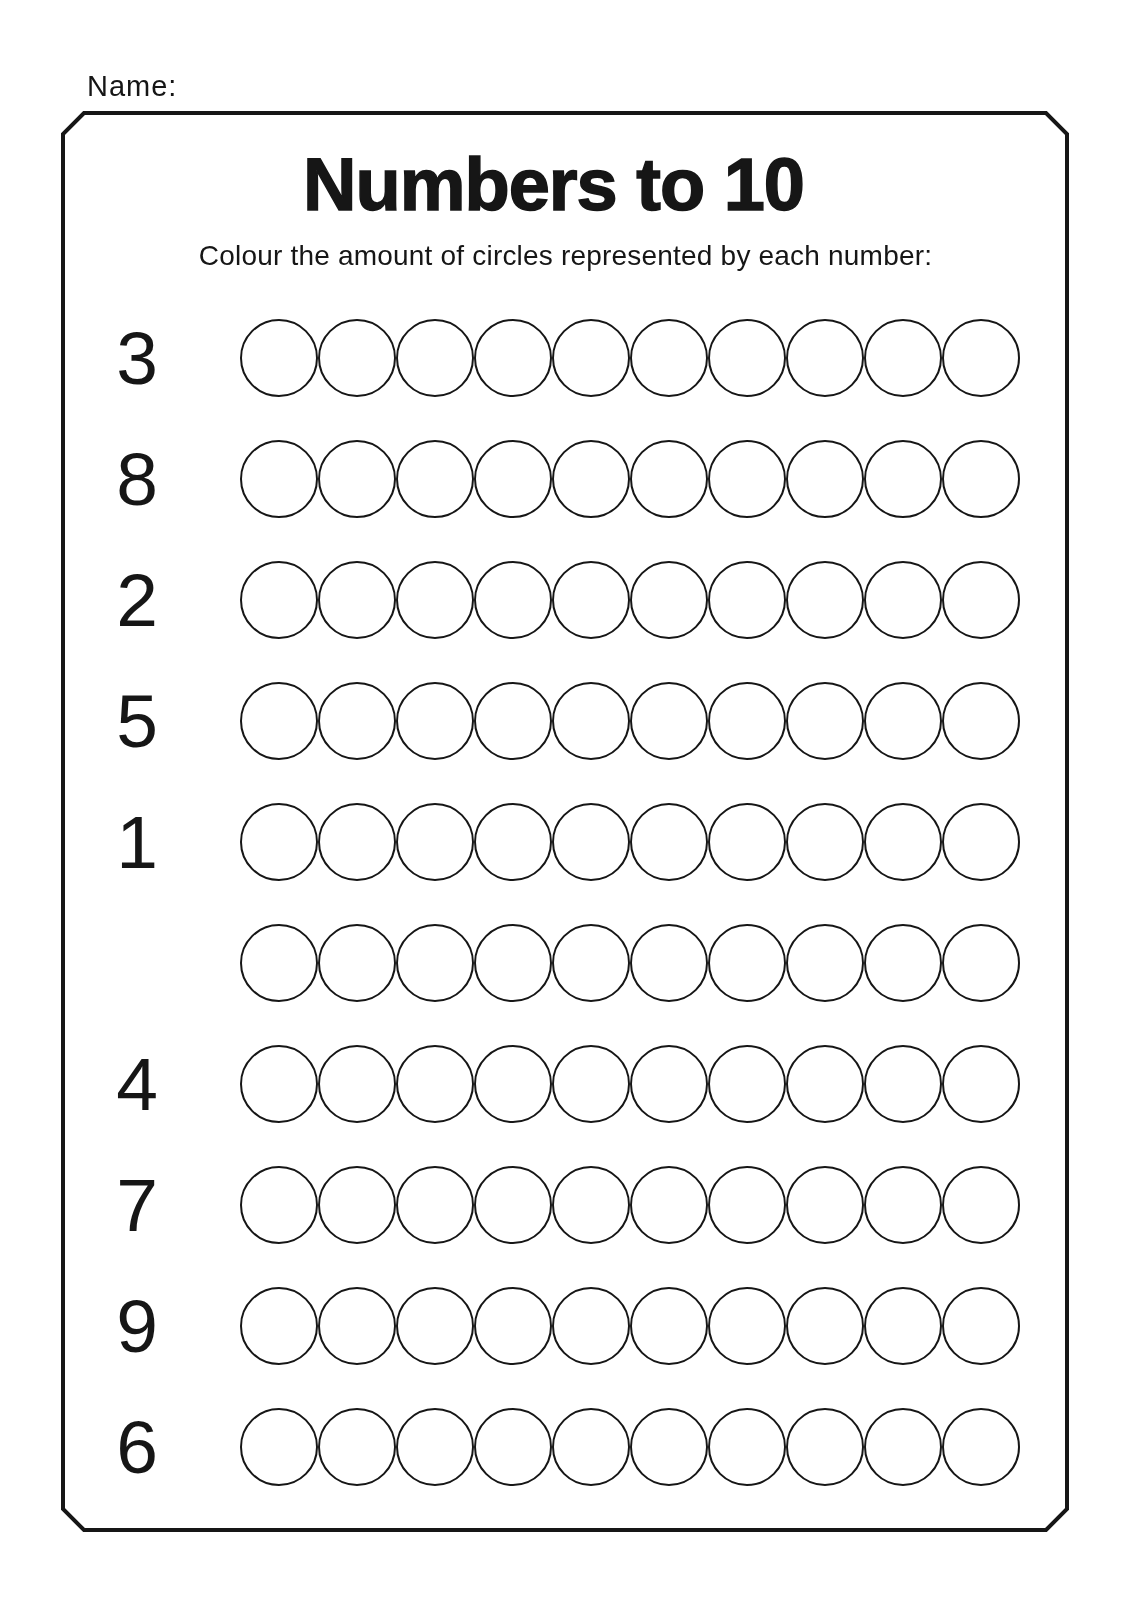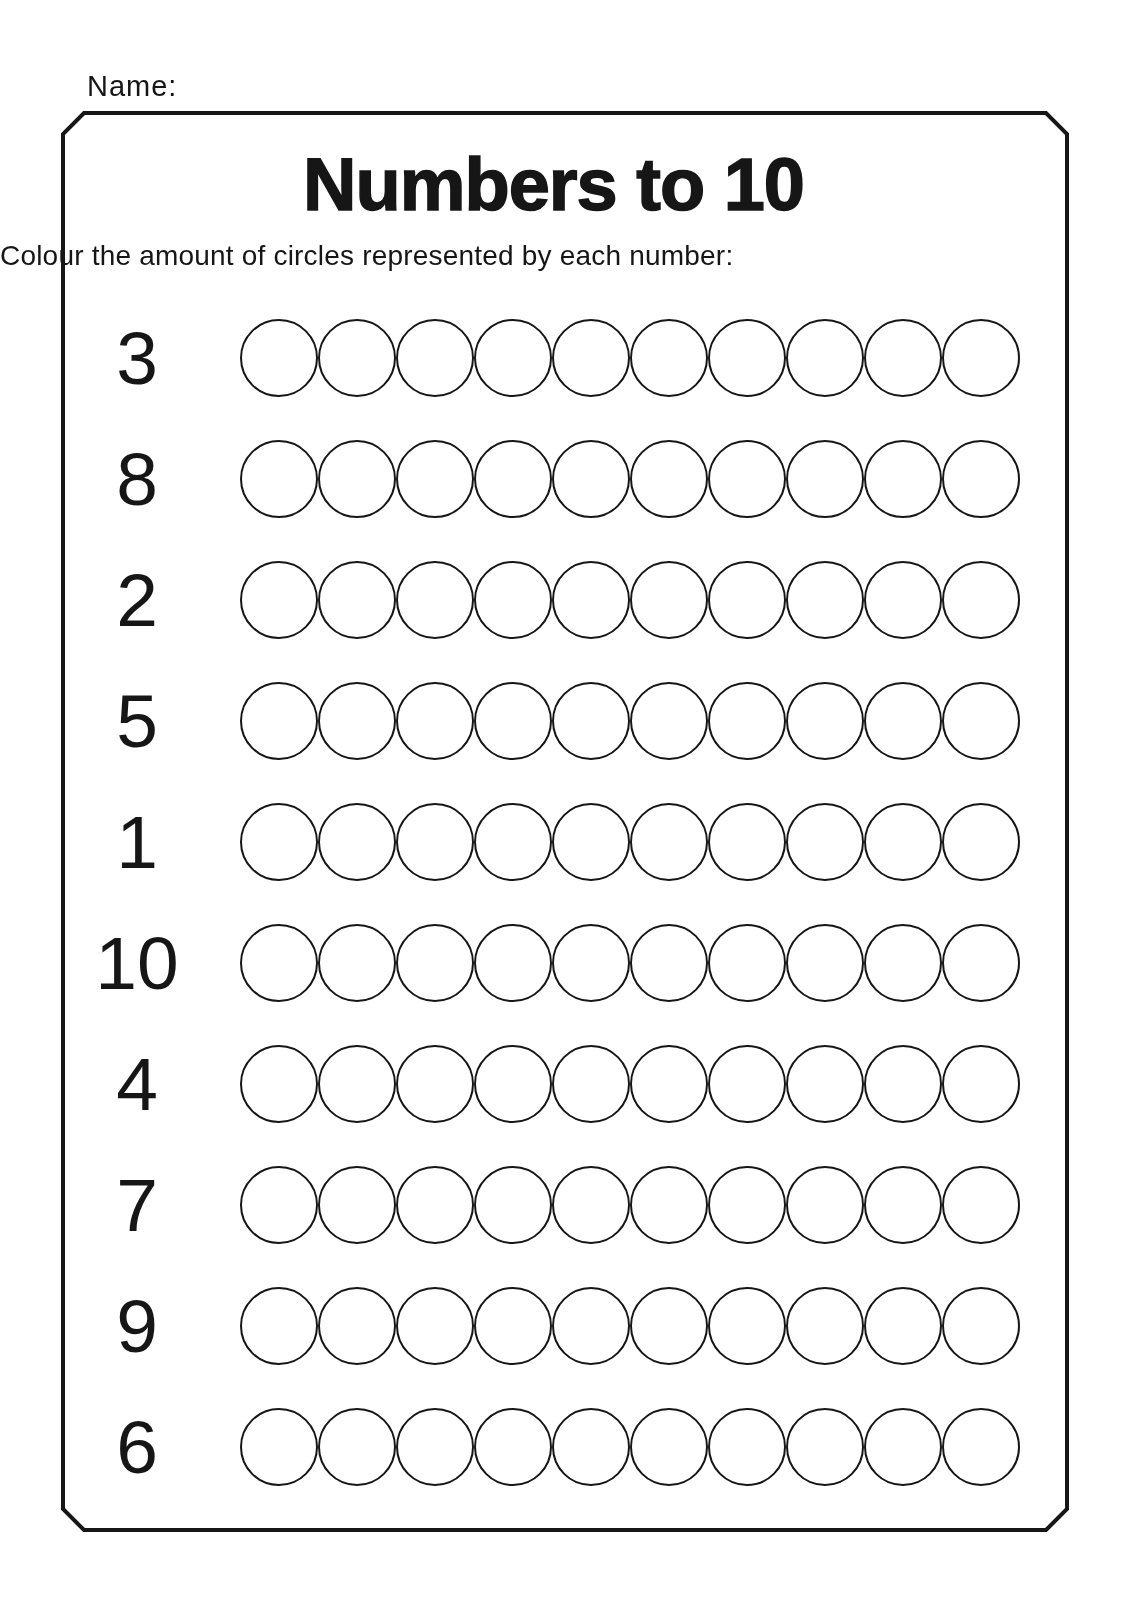--- a/index.html
+++ b/index.html
@@ -42,20 +42,21 @@
     font-weight: bold;
     letter-spacing: -1px;
     -webkit-text-stroke: 1.5px var(--ink);
     color: var(--ink);
   }
   .subtitle {
     position: absolute;
     left: 0;
     top: 240px;
     width: 1131px;
+    text-align: center;
     font-size: 28px;
     letter-spacing: 0.2px;
     color: var(--ink);
   }
   .row {
     position: absolute;
     left: 0;
     width: 1131px;
     height: 78px;
   }
@@ -170,21 +171,20 @@
           <span class="circle"></span>
           <span class="circle"></span>
           <span class="circle"></span>
           <span class="circle"></span>
           <span class="circle"></span>
           <span class="circle"></span>
           <span class="circle"></span>
         </div>
       </div>
       <div class="row" style="top: 924px;">
-        <span class="row-number">10</span>
         <div class="circles">
           <span class="circle"></span>
           <span class="circle"></span>
           <span class="circle"></span>
           <span class="circle"></span>
           <span class="circle"></span>
           <span class="circle"></span>
           <span class="circle"></span>
           <span class="circle"></span>
           <span class="circle"></span>

